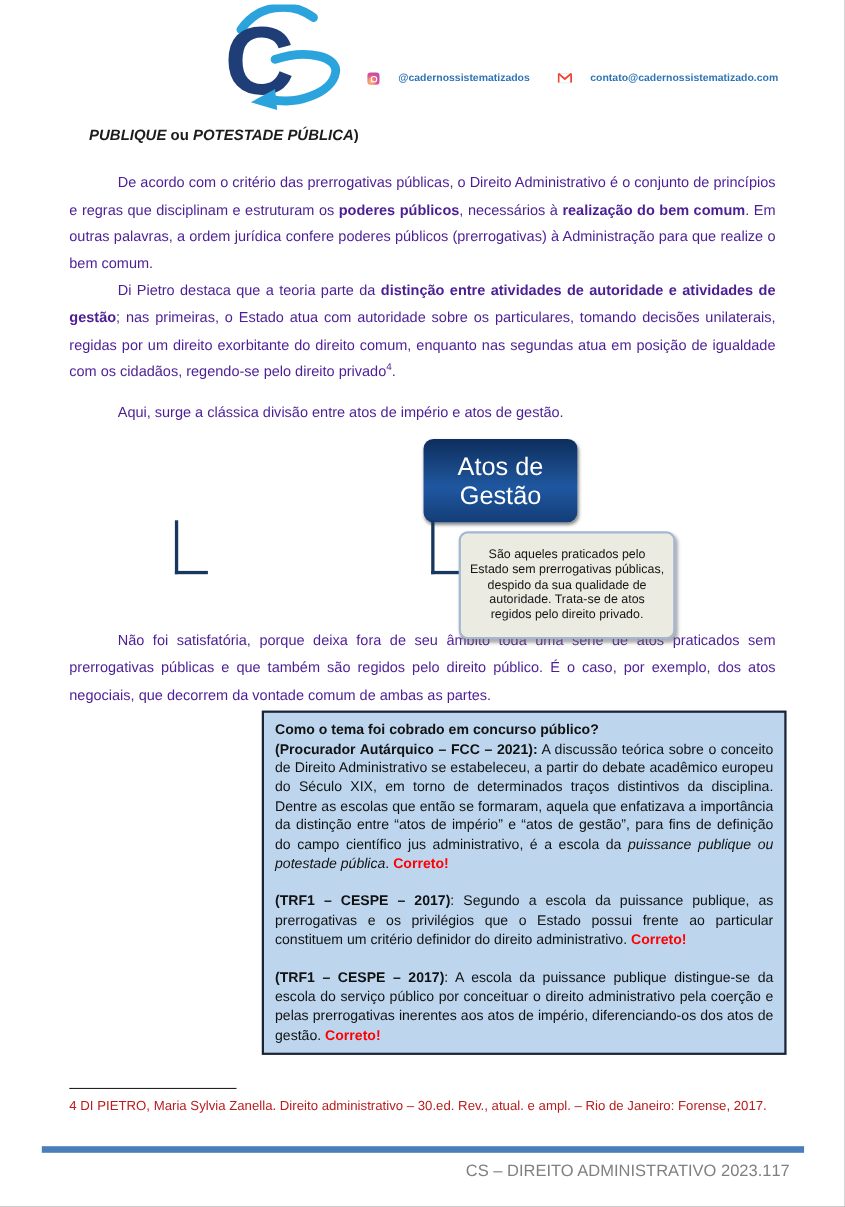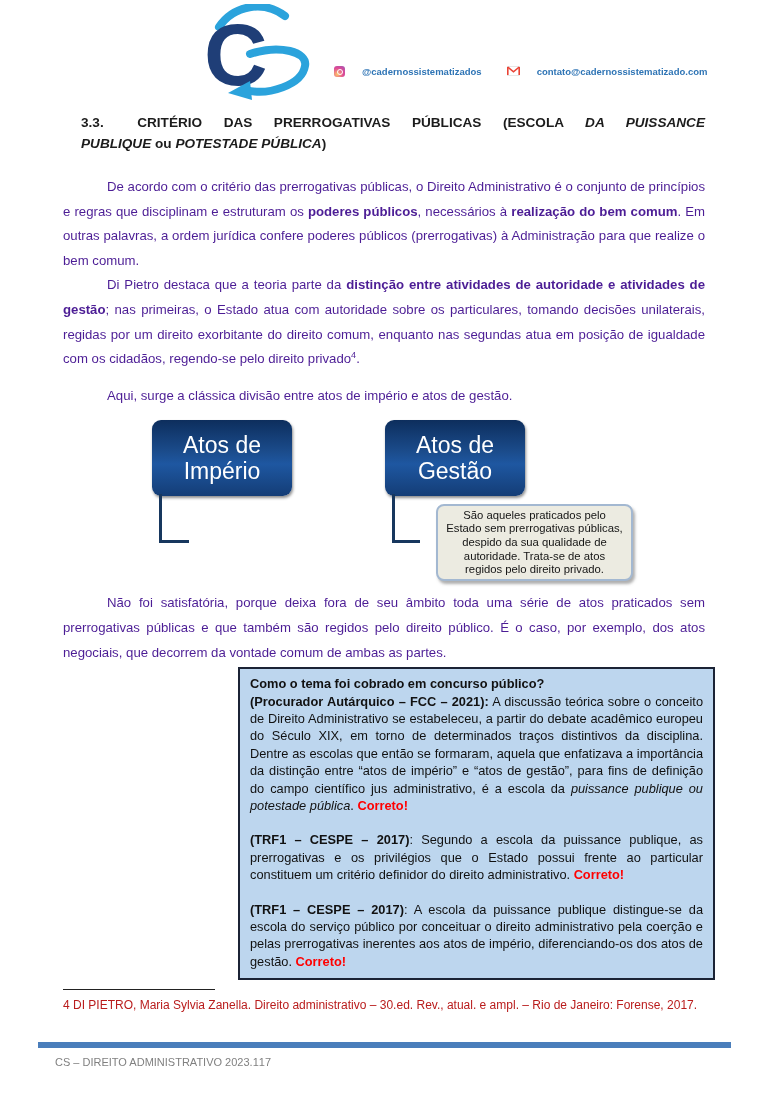--- a/index.html
+++ b/index.html
@@ -59,43 +59,43 @@
   .c1 { left:159px; top:76px; width:27px; height:46px; }
   .c2 { left:392px; top:76px; width:25px; height:46px; }
   .graybox {
     position:absolute; background:#ECEBE1; border:2px solid #A3B8D1; border-radius:8px;
     box-shadow:2px 3px 3px rgba(110,110,110,0.55);
     display:flex; align-items:center; justify-content:center; text-align:center;
     font-size:11.3px; line-height:13.6px; color:#141414;
     padding:4px 7px; box-sizing:border-box;
   }
   .gb1 { left:186px; top:86px; width:197px; height:66px; }
-  .gb2 { left:436px; top:86px; width:197px; height:77px; }
+  .gb2 { left:417px; top:86px; width:197px; height:98px; }
   
   .quiz {
     margin:2px 0 0 238px; width:477px; box-sizing:border-box;
     background:#BDD6EE; border:2.5px solid #1b2335;
     padding:6px 10px 8px 10px;
     font-size:12.8px; line-height:17.4px; text-align:justify; color:#111;
   }
   .quiz-title { font-weight:bold; }
   .qp { margin:0 0 17px 0; }
   .qp.last { margin-bottom:0; }
   .verdict { color:#FF0000; font-weight:bold; }
   
   .fn-sep { position:absolute; left:63px; top:989px; width:152px; border-top:1.6px solid #222; }
   .fn {
     position:absolute; left:63px; top:997px; width:648px;
     font-size:12px; line-height:16.5px; text-align:justify; color:#b91c1c;
   }
   .footer-bar { position:absolute; left:38px; top:1042px; width:693px; height:6px; background:#4A7EBB; }
   .footer-row {
     position:absolute; left:55px; top:1056px; width:663px;
-    display:flex; justify-content:flex-start;
-    font-size:11px; color:#808080;
+    display:flex; justify-content:flex-end;
+    font-size:15px; color:#808080;
   }
 </style>
 </head>
 <body>
 
 <div class="page">
 
   <div class="header">
     <svg class="logo" viewBox="0 0 126 96">
       <path d="M 27 23 A 46 46 0 0 1 93 12" fill="none" stroke="#2BA3DC" stroke-width="8" stroke-linecap="round"></path>
@@ -110,36 +110,30 @@
         <rect x="0.5" y="0.5" width="12" height="9" fill="#ffffff" stroke="#d8d8d8" stroke-width="0.6"></rect>
         <path d="M0.8 1 L6.5 5.8 L12.2 1" fill="none" stroke="#EA4335" stroke-width="1.6"></path>
         <path d="M0.8 1 L0.8 9" stroke="#EA4335" stroke-width="1.6"></path>
         <path d="M12.2 1 L12.2 9" stroke="#EA4335" stroke-width="1.6"></path>
       </svg>
       <span>contato@cadernossistematizado.com</span>
     </div>
   </div>
 
   <div class="heading">
-    <div class="h-line1">
-      <span class="h-num">3.3.</span>
-      <span>CRITÉRIO DAS PRERROGATIVAS PÚBLICAS (ESCOLA</span>
-      <span class="i">DA PUISSANCE</span>
-    </div>
     <div class="h-line2"><span class="i">PUBLIQUE</span><span> ou </span><span class="i">POTESTADE PÚBLICA</span><span>)</span></div>
   </div>
 
   <p class="par p1"><span>De acordo com o critério das prerrogativas públicas, o Direito Administrativo é o conjunto de princípios e regras que disciplinam e estruturam os </span><span class="b">poderes públicos</span><span>, necessários à </span><span class="b">realização do bem comum</span><span>. Em outras palavras, a ordem jurídica confere poderes públicos (prerrogativas) à Administração para que realize o bem comum.</span></p>
 
   <p class="par p2"><span>Di Pietro destaca que a teoria parte da </span><span class="b">distinção entre atividades de autoridade e atividades de gestão</span><span>; nas primeiras, o Estado atua com autoridade sobre os particulares, tomando decisões unilaterais, regidas por um direito exorbitante do direito comum, enquanto nas segundas atua em posição de igualdade com os cidadãos, regendo-se pelo direito privado</span><sup class="fnref">4</sup><span>.</span></p>
 
   <p class="par p3">Aqui, surge a clássica divisão entre atos de império e atos de gestão.</p>
 
   <div class="diagram">
-    <div class="bluebox bb1">Atos de Império</div>
     <div class="bluebox bb2">Atos de Gestão</div>
     <div class="conn c1"></div>
     <div class="conn c2"></div>
     <div class="graybox gb2">São aqueles praticados pelo Estado sem prerrogativas públicas, despido da sua qualidade de autoridade. Trata-se de atos regidos pelo direito privado.</div>
   </div>
 
   <p class="par p4">Não foi satisfatória, porque deixa fora de seu âmbito toda uma série de atos praticados sem prerrogativas públicas e que também são regidos pelo direito público. É o caso, por exemplo, dos atos negociais, que decorrem da vontade comum de ambas as partes.</p>
 
   <div class="quiz">
     <div class="quiz-title">Como o tema foi cobrado em concurso público?</div>

